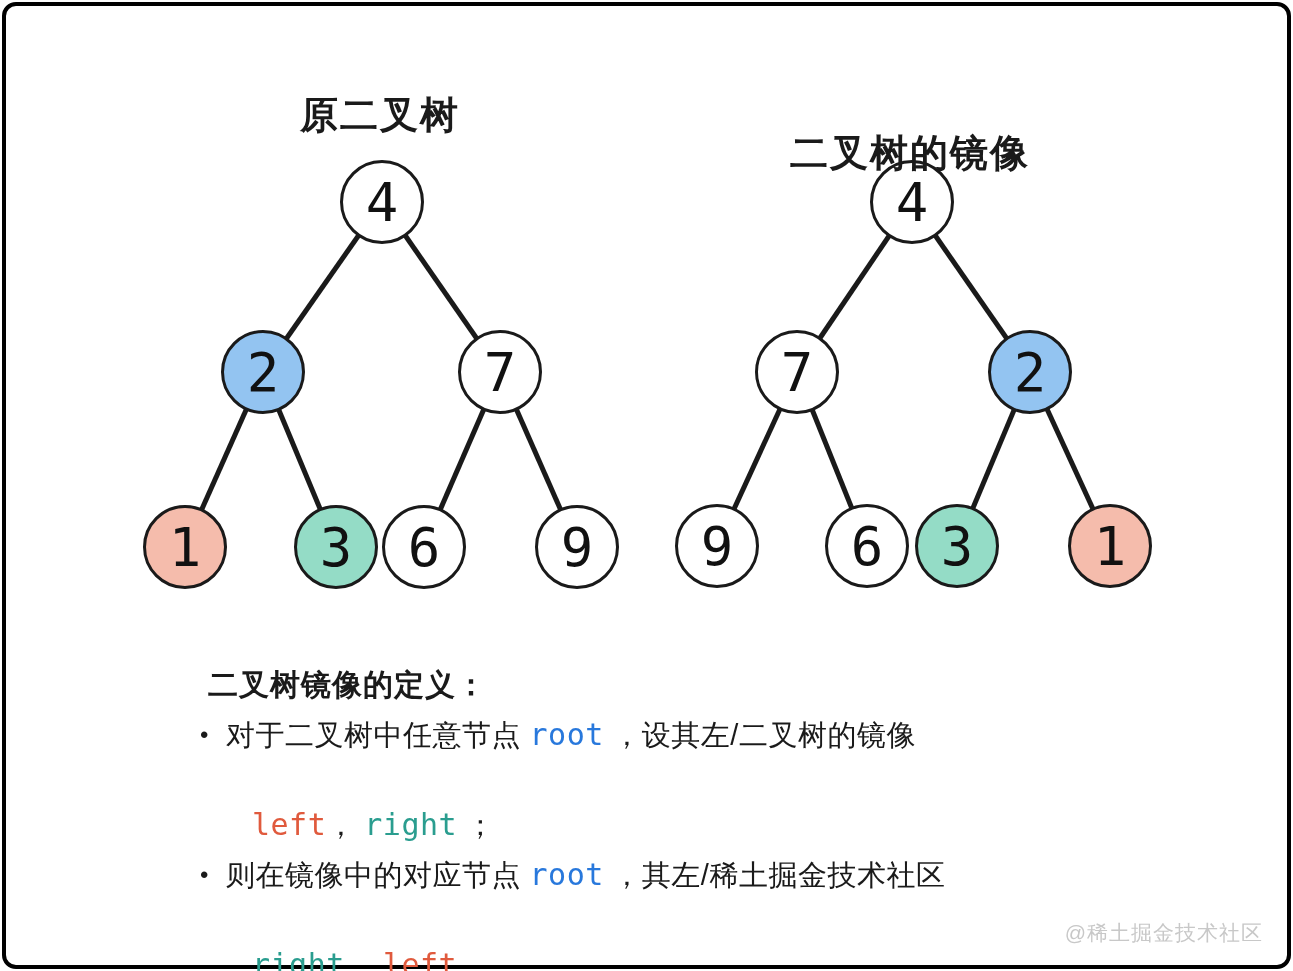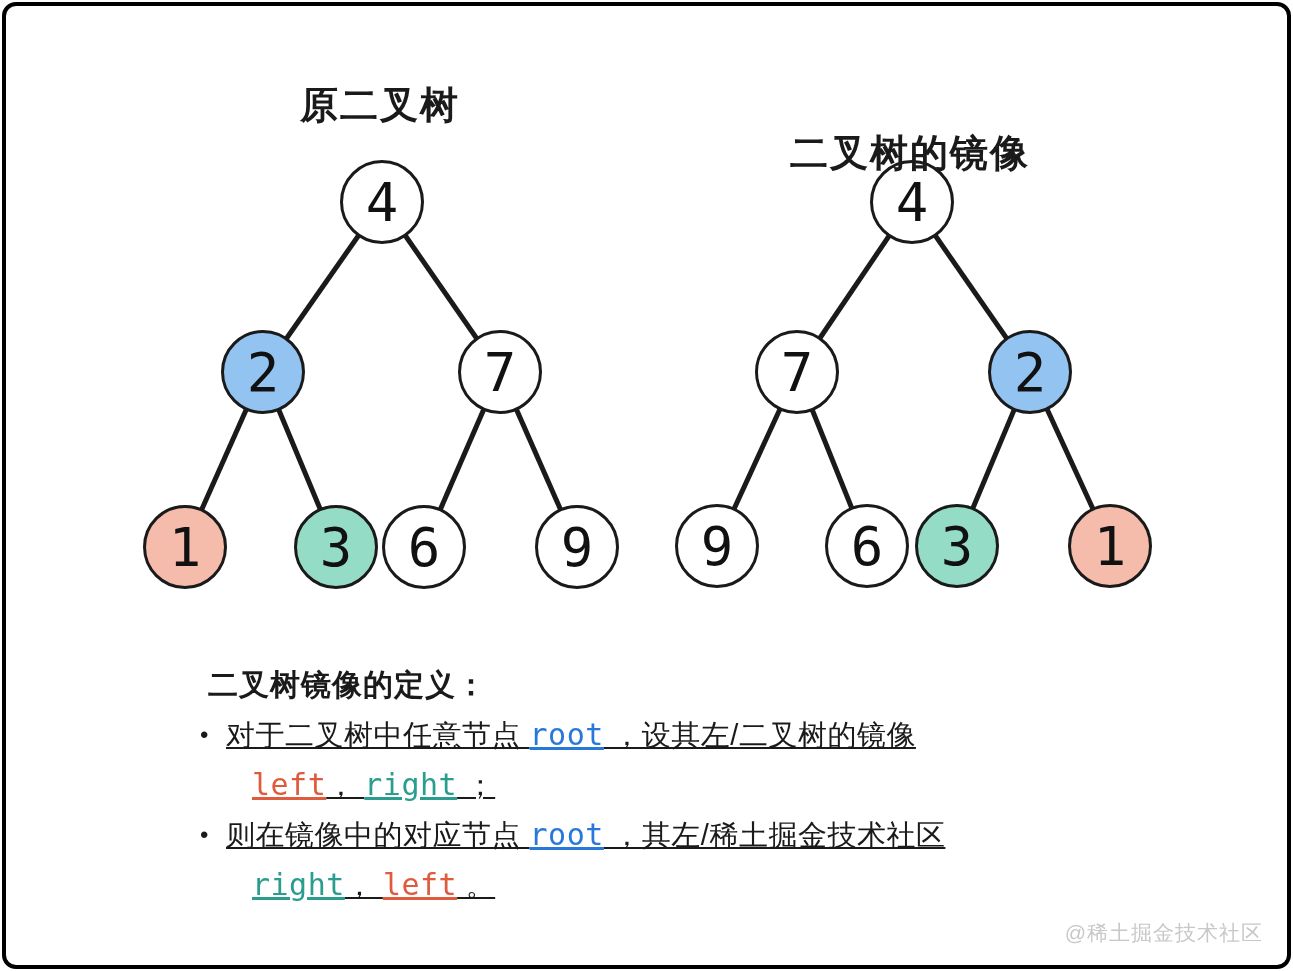--- a/index.html
+++ b/index.html
@@ -37,22 +37,22 @@
     font-weight: 700; font-size: 30px; padding-left: 8px;
     letter-spacing: 1px;
   }
   .bullet-row { display: flex; align-items: flex-start; }
   .bullet-marker {
     width: 26px; flex: 0 0 26px; font-size: 24px; line-height: 50px;
     color: #1a1a1a;
   }
   .bullet-body { flex: 1; }
   .bullet-line { white-space: pre-wrap; letter-spacing: 0.5px; }
-  .bullet-line.cont { padding-left: 26px; }
-  .seg { display: inline; text-decoration: underline; }
+  .bullet-line.cont { padding-left: 26px; margin-top: 40px; }
+  .seg { display: inline; }
   .seg-root, .seg-left, .seg-right {
     font-family: "DejaVu Sans Mono", monospace;
     font-size: 30px;
   }
   .watermark {
     position: absolute; right: 30px; bottom: 24px;
     font-size: 21px; letter-spacing: 1px;
   }
 </style>
 </head>
@@ -85,21 +85,21 @@
     <div class="tree-node" style="left: 535px; top: 505px; width: 84px; height: 84px; background: rgb(255, 255, 255); border-color: rgb(26, 26, 26);">9</div>
     <div class="tree-node" style="left: 870px; top: 160px; width: 84px; height: 84px; background: rgb(255, 255, 255); border-color: rgb(26, 26, 26);">4</div>
     <div class="tree-node" style="left: 755px; top: 330px; width: 84px; height: 84px; background: rgb(255, 255, 255); border-color: rgb(26, 26, 26);">7</div>
     <div class="tree-node" style="left: 988px; top: 330px; width: 84px; height: 84px; background: rgb(147, 196, 241); border-color: rgb(26, 26, 26);">2</div>
     <div class="tree-node" style="left: 675px; top: 504px; width: 84px; height: 84px; background: rgb(255, 255, 255); border-color: rgb(26, 26, 26);">9</div>
     <div class="tree-node" style="left: 825px; top: 504px; width: 84px; height: 84px; background: rgb(255, 255, 255); border-color: rgb(26, 26, 26);">6</div>
     <div class="tree-node" style="left: 915px; top: 504px; width: 84px; height: 84px; background: rgb(148, 220, 198); border-color: rgb(26, 26, 26);">3</div>
     <div class="tree-node" style="left: 1068px; top: 504px; width: 84px; height: 84px; background: rgb(245, 188, 172); border-color: rgb(26, 26, 26);">1</div>
   </div>
 
-<div class="tree-title" id="title-0" style="left: 380px; top: 80px;">原二叉树</div>
+<div class="tree-title" id="title-0" style="left: 380px; top: 90px;">原二叉树</div>
 
 <div class="tree-title" id="title-1" style="left: 910px; top: 80px; margin-top: 48px;">二叉树的镜像</div>
 
 <div class="definition">
   <div class="def-heading">二叉树镜像的定义：</div>
   <div id="bullets">
       <div class="bullet-row">
         <div class="bullet-marker">•</div>
         <div class="bullet-body">
           <div class="bullet-line"><span class="seg seg-plain">对于二叉树中任意节点 </span><span class="seg seg-root" style="color: rgb(40, 120, 220);">root</span><span class="seg seg-plain"> ，设其左/二叉树的镜像</span></div>

